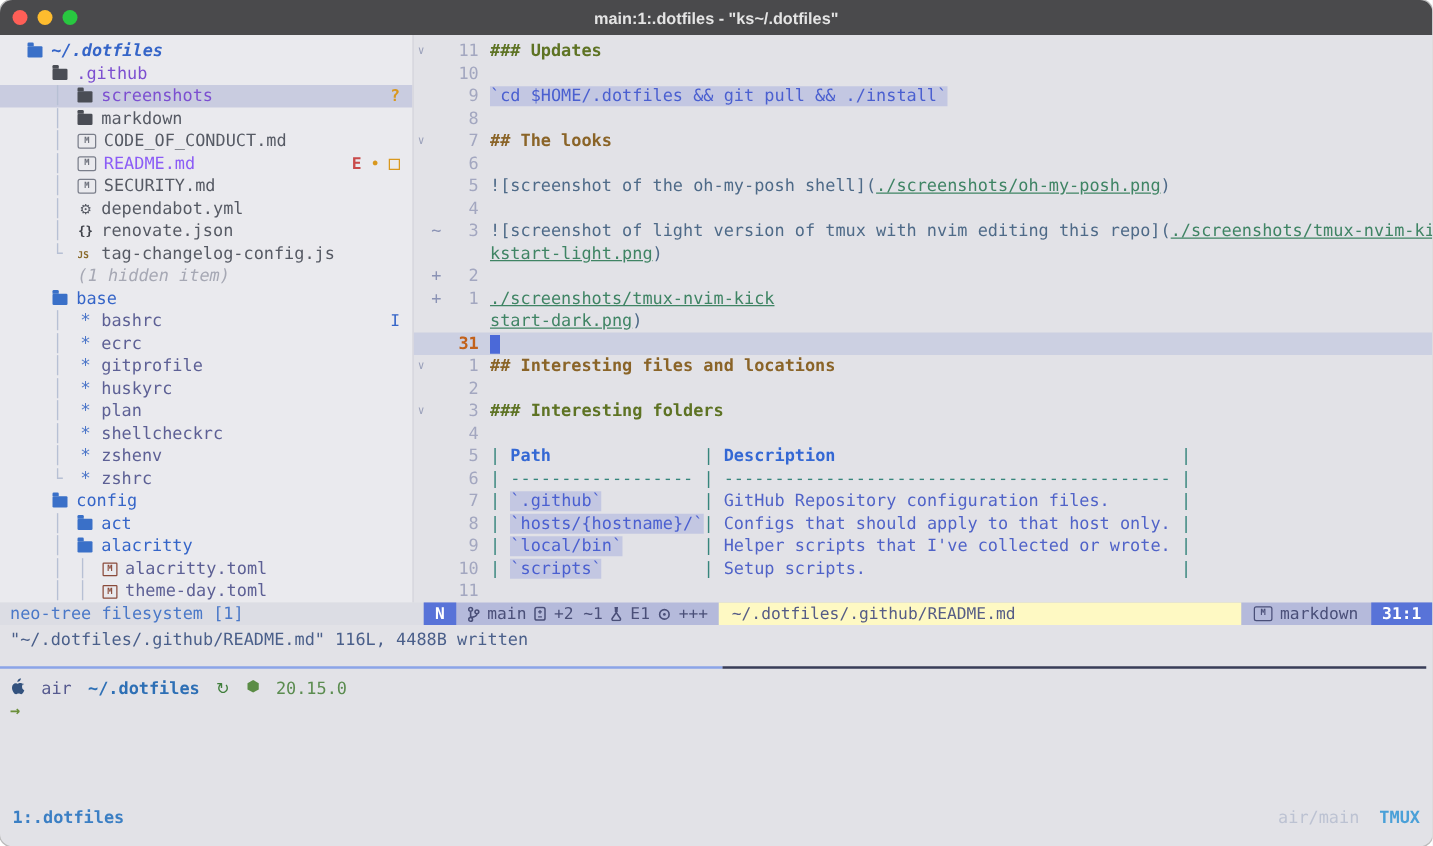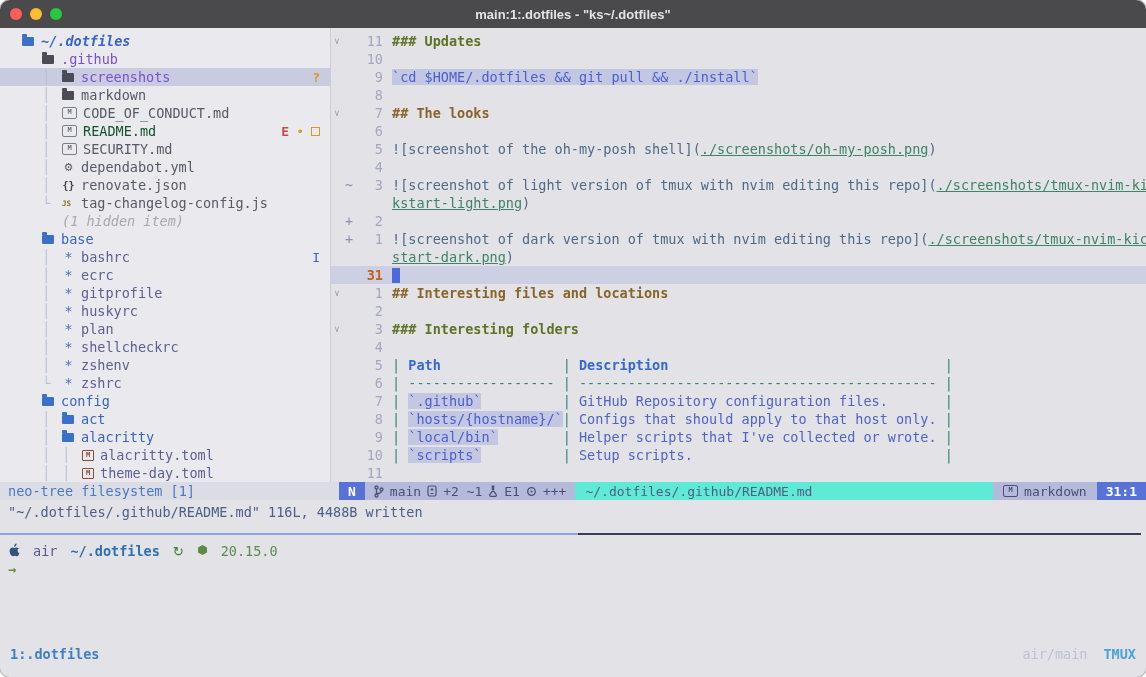--- a/index.html
+++ b/index.html
@@ -14,21 +14,21 @@
   
   .content{flex:0 0 454px;display:flex;min-height:0;padding-top:0;}
   .sidebar{flex:0 0 330px;background:#eaeaee;border-right:1px solid #cdced6;padding-top:4px;overflow:hidden;font-size:13.5px;}
   .trow{height:18px;display:flex;align-items:center;white-space:pre;padding-left:22px;}
   .trow.sel{background:#c9cce0;}
   .gcol{flex:0 0 20px;color:#b7c0d4;}
   .lbl{}
   .c-root{color:#3565c8;font-weight:700;font-style:italic;}
   .c-purple{color:#7c4fd0;}
   .c-gray{color:#565a64;}
-  .c-orange{color:#14532d;}
+  .c-orange{color:#8b5cf6;}
   .c-blue{color:#3565c8;}
   .c-slate{color:#5d6095;}
   .c-note{color:#a6a8b4;font-style:italic;}
   .badges{margin-left:auto;margin-right:10px;display:flex;gap:7px;align-items:center;font-size:13px;}
   .b-q{color:#d9981e;font-weight:700;}
   .b-err{color:#c94a4a;font-weight:700;}
   .b-dot{color:#d9981e;}
   .b-sq{width:7px;height:7px;border:1.5px solid #d9981e;display:inline-block;}
   .b-i{color:#3565c8;}
   
@@ -62,21 +62,21 @@
   .s-dash{color:#36857c}
   .s-th{color:#3468d4;font-weight:700}
   .s-desc{color:#5063c8}
   
   .statusrow{flex:0 0 18px;display:flex;font-size:13px;}
   .ntstatus{flex:0 0 331px;background:#dcdde4;color:#4a78c8;display:flex;align-items:center;padding-left:8px;font-size:13.5px;}
   .lualine{flex:1;display:flex;align-items:center;background:#b5badb;color:#4a4f78;}
   .mode{background:#5873d8;color:#fff;font-weight:700;padding:0 9px;align-self:stretch;display:flex;align-items:center;}
   .seg-git{display:flex;gap:6px;padding:0 9px;align-items:center;}
   .seg-git .ic{display:flex;align-items:center;}
-  .seg-file{flex:1;background:#5eead4;color:#555c86;padding:0 10px;align-self:stretch;display:flex;align-items:center;}
+  .seg-file{flex:1;background:#fef9c3;color:#555c86;padding:0 10px;align-self:stretch;display:flex;align-items:center;}
   .seg-ft{display:flex;align-items:center;gap:6px;padding:0 10px;}
   .seg-ft .mdi{border-color:#4a4f78;color:#4a4f78;margin-right:0;}
   .pos{background:#5873d8;color:#fff;font-weight:700;padding:0 9px;align-self:stretch;display:flex;align-items:center;}
   
   .msgline{flex:0 0 22px;color:#4a5f8a;font-size:13.5px;padding:4px 0 0 8px;white-space:pre;}
   .divider{flex:0 0 10px;position:relative;margin-top:4px;}
   .dl{position:absolute;top:3px;height:2px;}
   .dl-left{left:0;width:578px;background:#8ba4e8;}
   .dl-right{left:578px;right:5px;background:#383d58;}
   .shell{flex:1;padding:2px 8px;font-size:13.5px;}
@@ -140,21 +140,21 @@
         <div class="eline"><span class="fold"></span><span class="sign"></span><span class="num">10</span></div>
         <div class="eline"><span class="fold"></span><span class="sign"></span><span class="num">9</span><span class="s-code">`cd $HOME/.dotfiles &amp;&amp; git pull &amp;&amp; ./install`</span></div>
         <div class="eline"><span class="fold"></span><span class="sign"></span><span class="num">8</span></div>
         <div class="eline"><span class="fold">∨</span><span class="sign"></span><span class="num">7</span><span class="s-h2">## The looks</span></div>
         <div class="eline"><span class="fold"></span><span class="sign"></span><span class="num">6</span></div>
         <div class="eline"><span class="fold"></span><span class="sign"></span><span class="num">5</span><span class="s-md">![screenshot of the oh-my-posh shell](</span><span class="s-link">./screenshots/oh-my-posh.png</span><span class="s-md">)</span></div>
         <div class="eline"><span class="fold"></span><span class="sign"></span><span class="num">4</span></div>
         <div class="eline"><span class="fold"></span><span class="sign">~</span><span class="num">3</span><span class="s-md">![screenshot of light version of tmux with nvim editing this repo](</span><span class="s-link">./screenshots/tmux-nvim-kic</span></div>
         <div class="eline"><span class="fold"></span><span class="sign"></span><span class="num"></span><span class="s-link">kstart-light.png</span><span class="s-md">)</span></div>
         <div class="eline"><span class="fold"></span><span class="sign">+</span><span class="num">2</span></div>
-        <div class="eline"><span class="fold"></span><span class="sign">+</span><span class="num">1</span><span class="s-md">![screenshot of dark version of tmux with nvim editing this repo](</span><span class="s-link">./screenshots/tmux-nvim-kick</span></div>
+        <div class="eline"><span class="fold"></span><span class="sign">+</span><span class="num">1</span><span class="s-link">./screenshots/tmux-nvim-kick</span></div>
         <div class="eline"><span class="fold"></span><span class="sign"></span><span class="num"></span><span class="s-link">start-dark.png</span><span class="s-md">)</span></div>
         <div class="eline cur"><span class="fold"></span><span class="sign"></span><span class="num curn">31</span><span class="cursorblk"></span></div>
         <div class="eline"><span class="fold">∨</span><span class="sign"></span><span class="num">1</span><span class="s-h2">## Interesting files and locations</span></div>
         <div class="eline"><span class="fold"></span><span class="sign"></span><span class="num">2</span></div>
         <div class="eline"><span class="fold">∨</span><span class="sign"></span><span class="num">3</span><span class="s-h3">### Interesting folders</span></div>
         <div class="eline"><span class="fold"></span><span class="sign"></span><span class="num">4</span></div>
         <div class="eline"><span class="fold"></span><span class="sign"></span><span class="num">5</span><span class="s-pipe">| </span><span class="s-th">Path</span><span class="s-md">               </span><span class="s-pipe">| </span><span class="s-th">Description</span><span class="s-md">                                 </span><span class="s-pipe"> |</span></div>
         <div class="eline"><span class="fold"></span><span class="sign"></span><span class="num">6</span><span class="s-pipe">| </span><span class="s-dash">------------------ </span><span class="s-pipe">| </span><span class="s-dash">-------------------------------------------- </span><span class="s-pipe">|</span></div>
         <div class="eline"><span class="fold"></span><span class="sign"></span><span class="num">7</span><span class="s-pipe">| </span><span class="s-code">`.github`</span><span class="s-md">          </span><span class="s-pipe">| </span><span class="s-desc">GitHub Repository configuration files.</span><span class="s-md">      </span><span class="s-pipe"> |</span></div>
         <div class="eline"><span class="fold"></span><span class="sign"></span><span class="num">8</span><span class="s-pipe">| </span><span class="s-code">`hosts/{hostname}/`</span><span class="s-pipe">| </span><span class="s-desc">Configs that should apply to that host only.</span><span class="s-pipe"> |</span></div>

